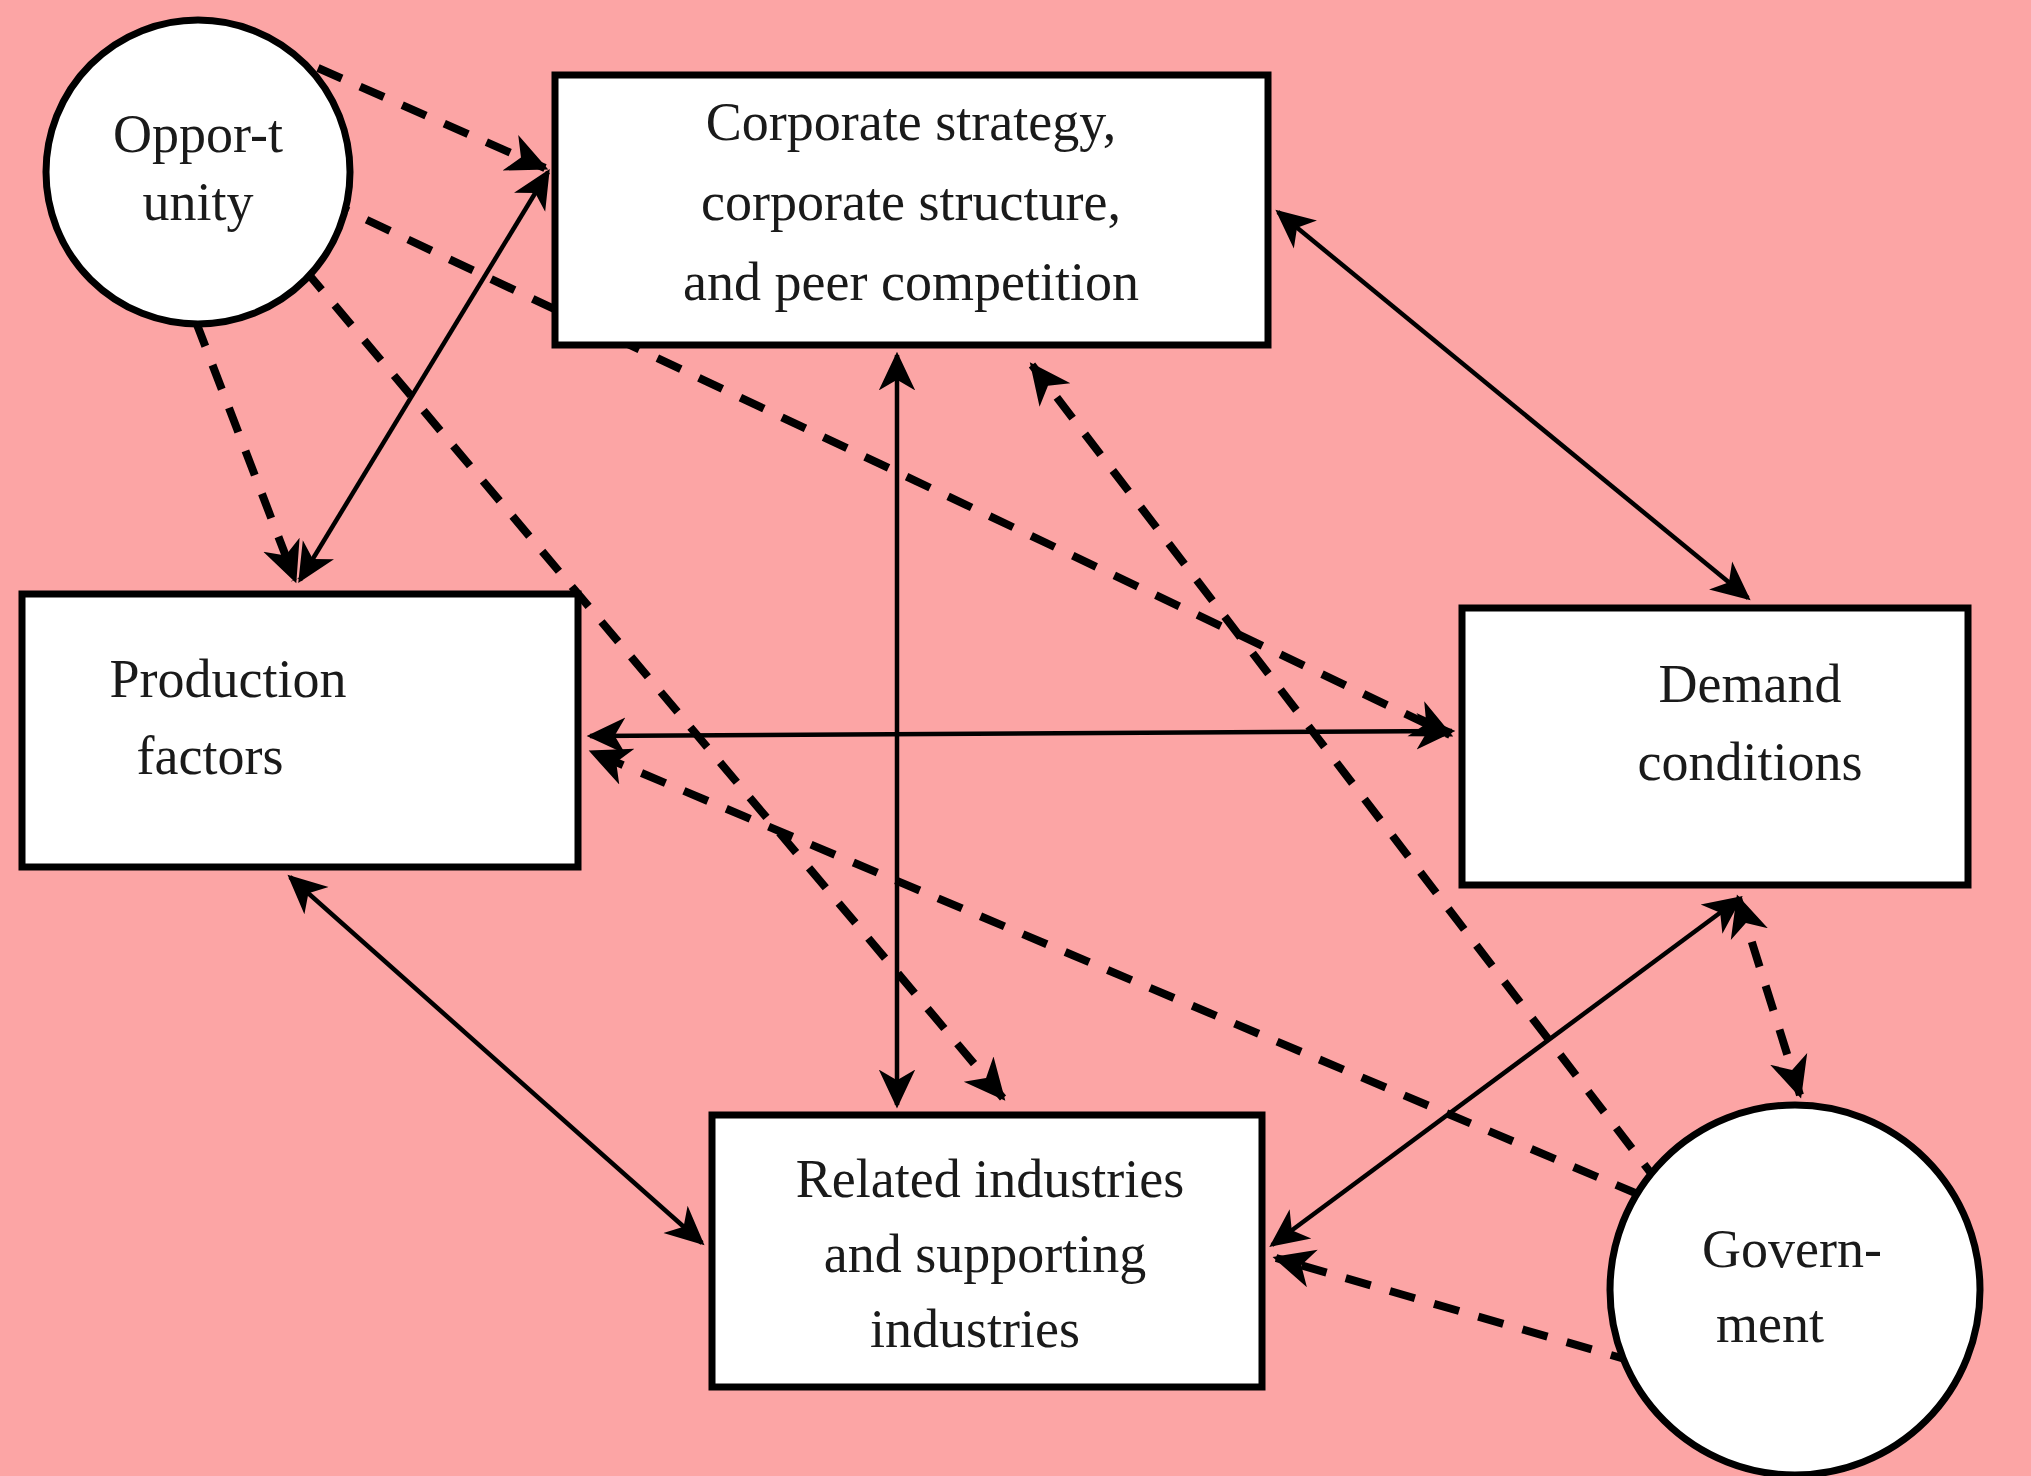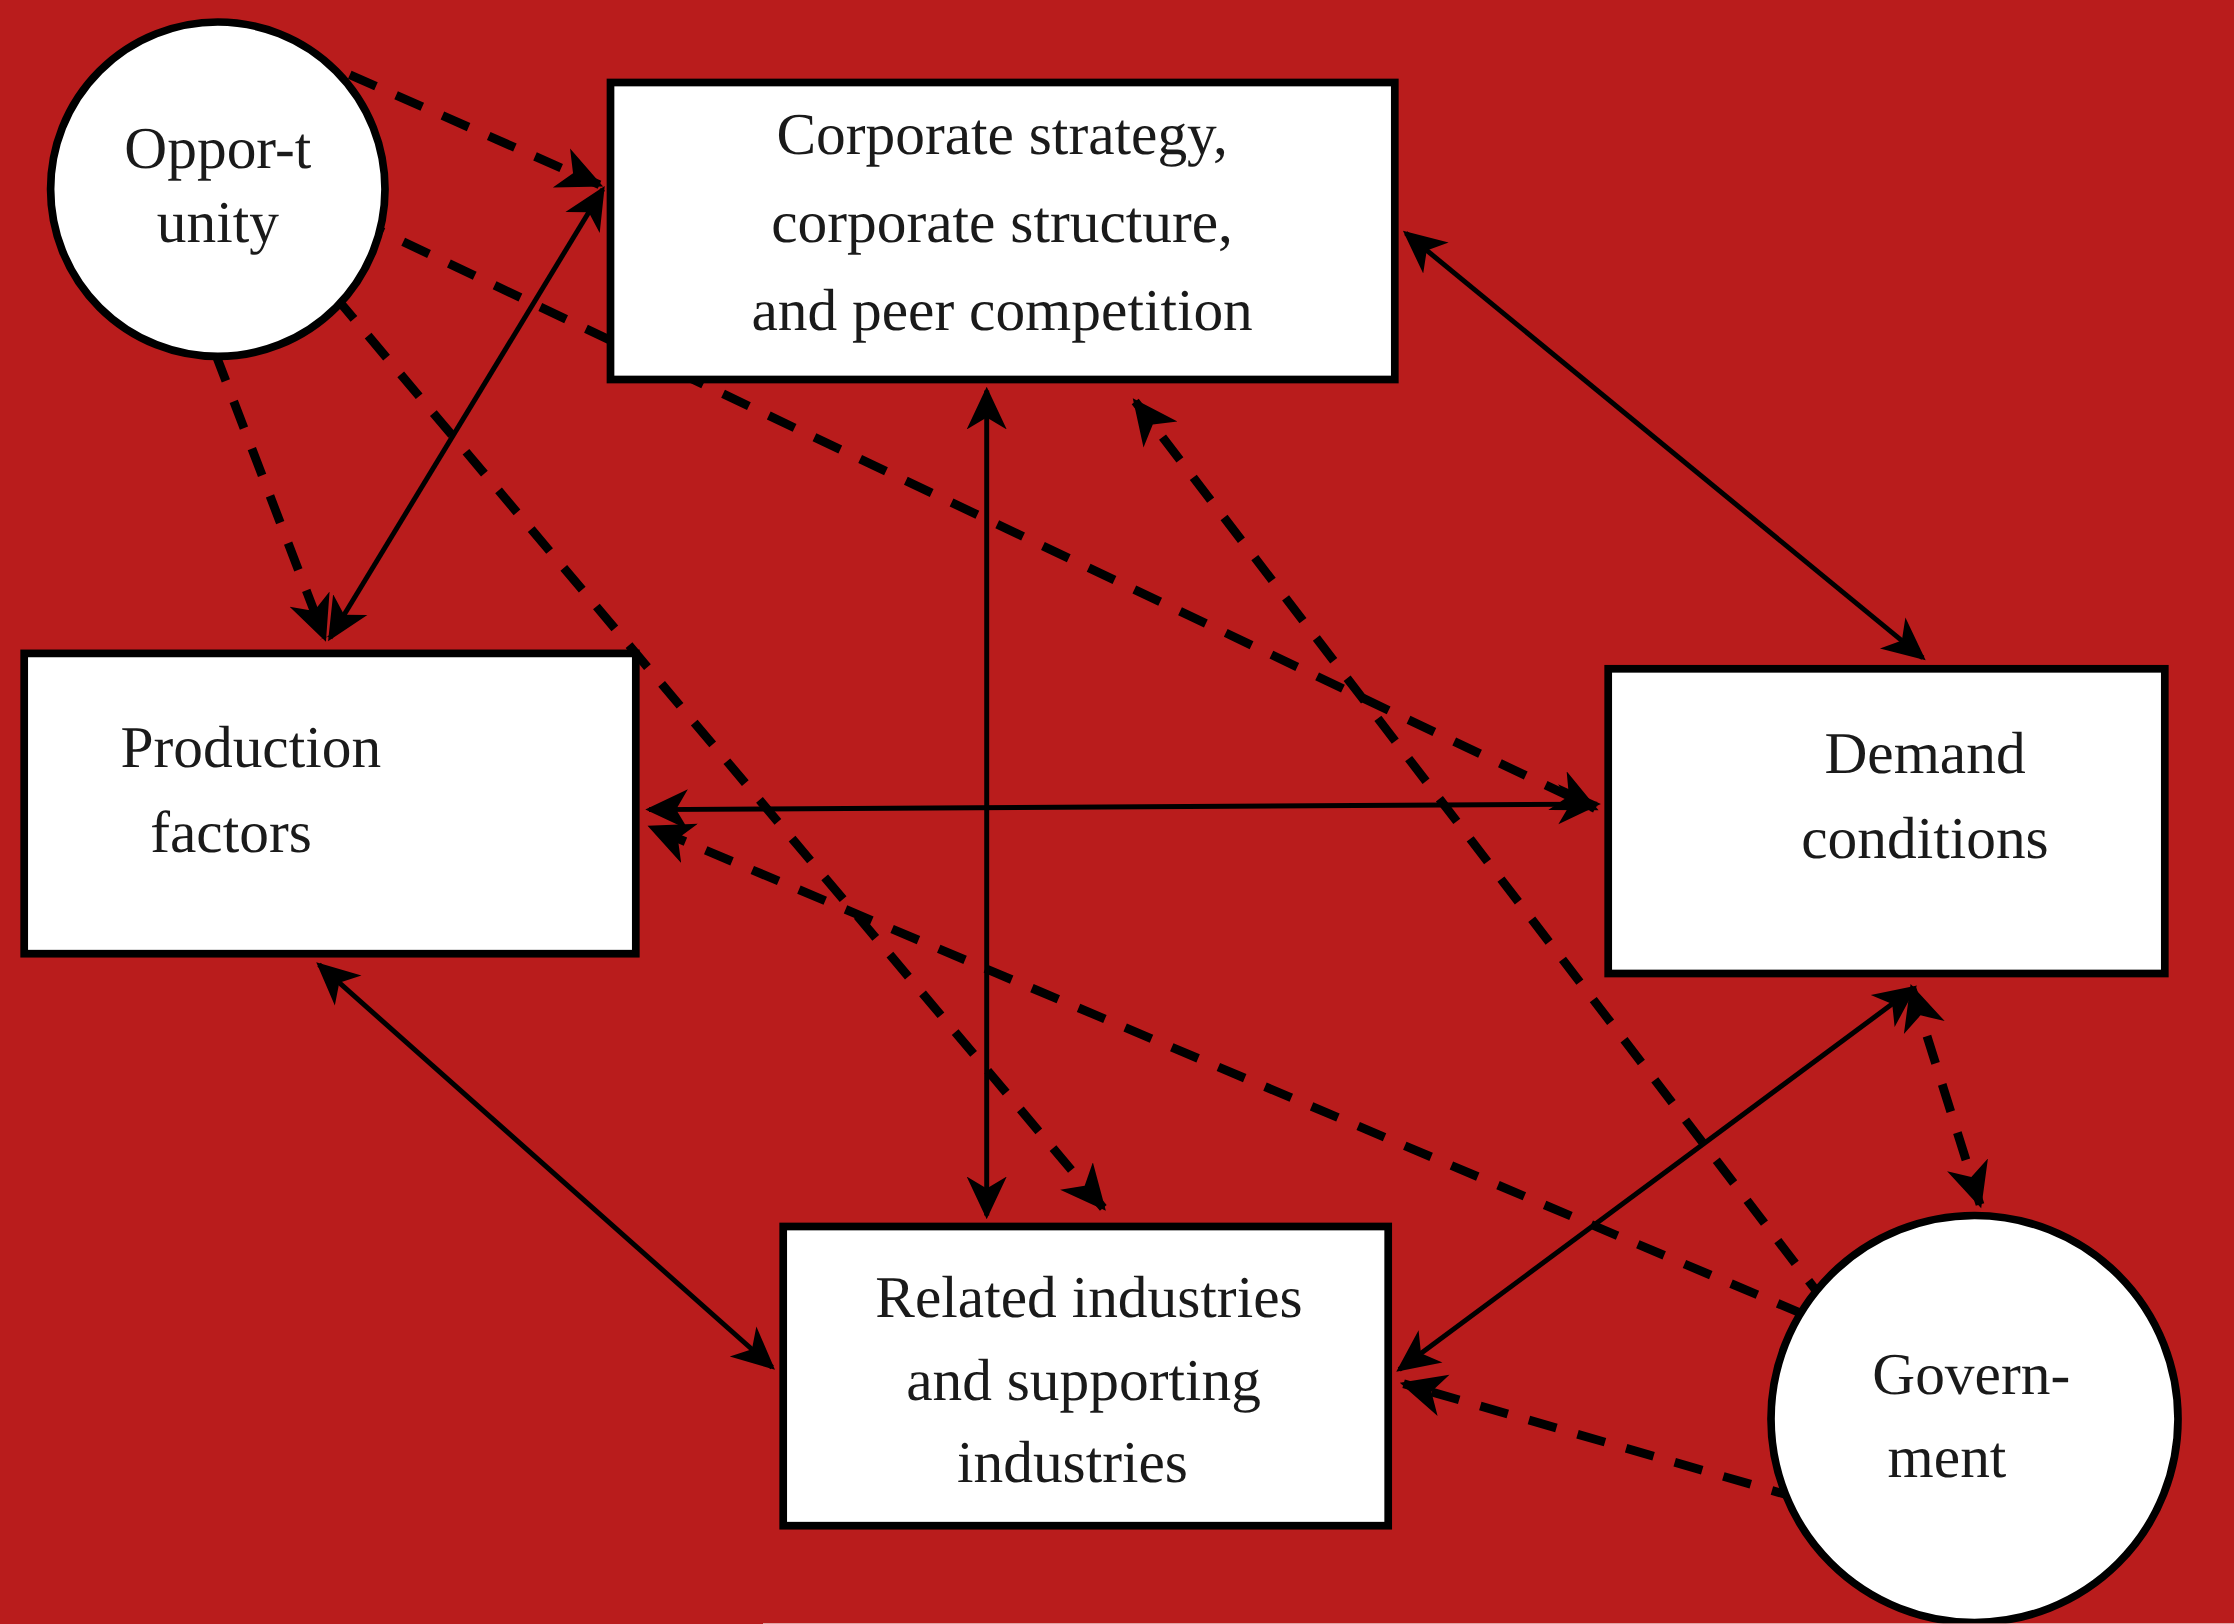--- a/index.html
+++ b/index.html
@@ -4,21 +4,21 @@
 <style>
   html, body {
     margin: 0;
     padding: 0;
     background: #ffffff;
   }
   #diagram-root {
     position: relative;
     width: 2031px;
     height: 1476px;
-    background: #b91c1c;
+    background: #fca5a5;
     font-family: "Liberation Serif", "DejaVu Serif", serif;
     overflow: hidden;
     text-decoration: underline;
   }
   svg#diagram-canvas {
     position: absolute;
     left: 0;
     top: 0;
     width: 2031px;
     height: 1476px;

